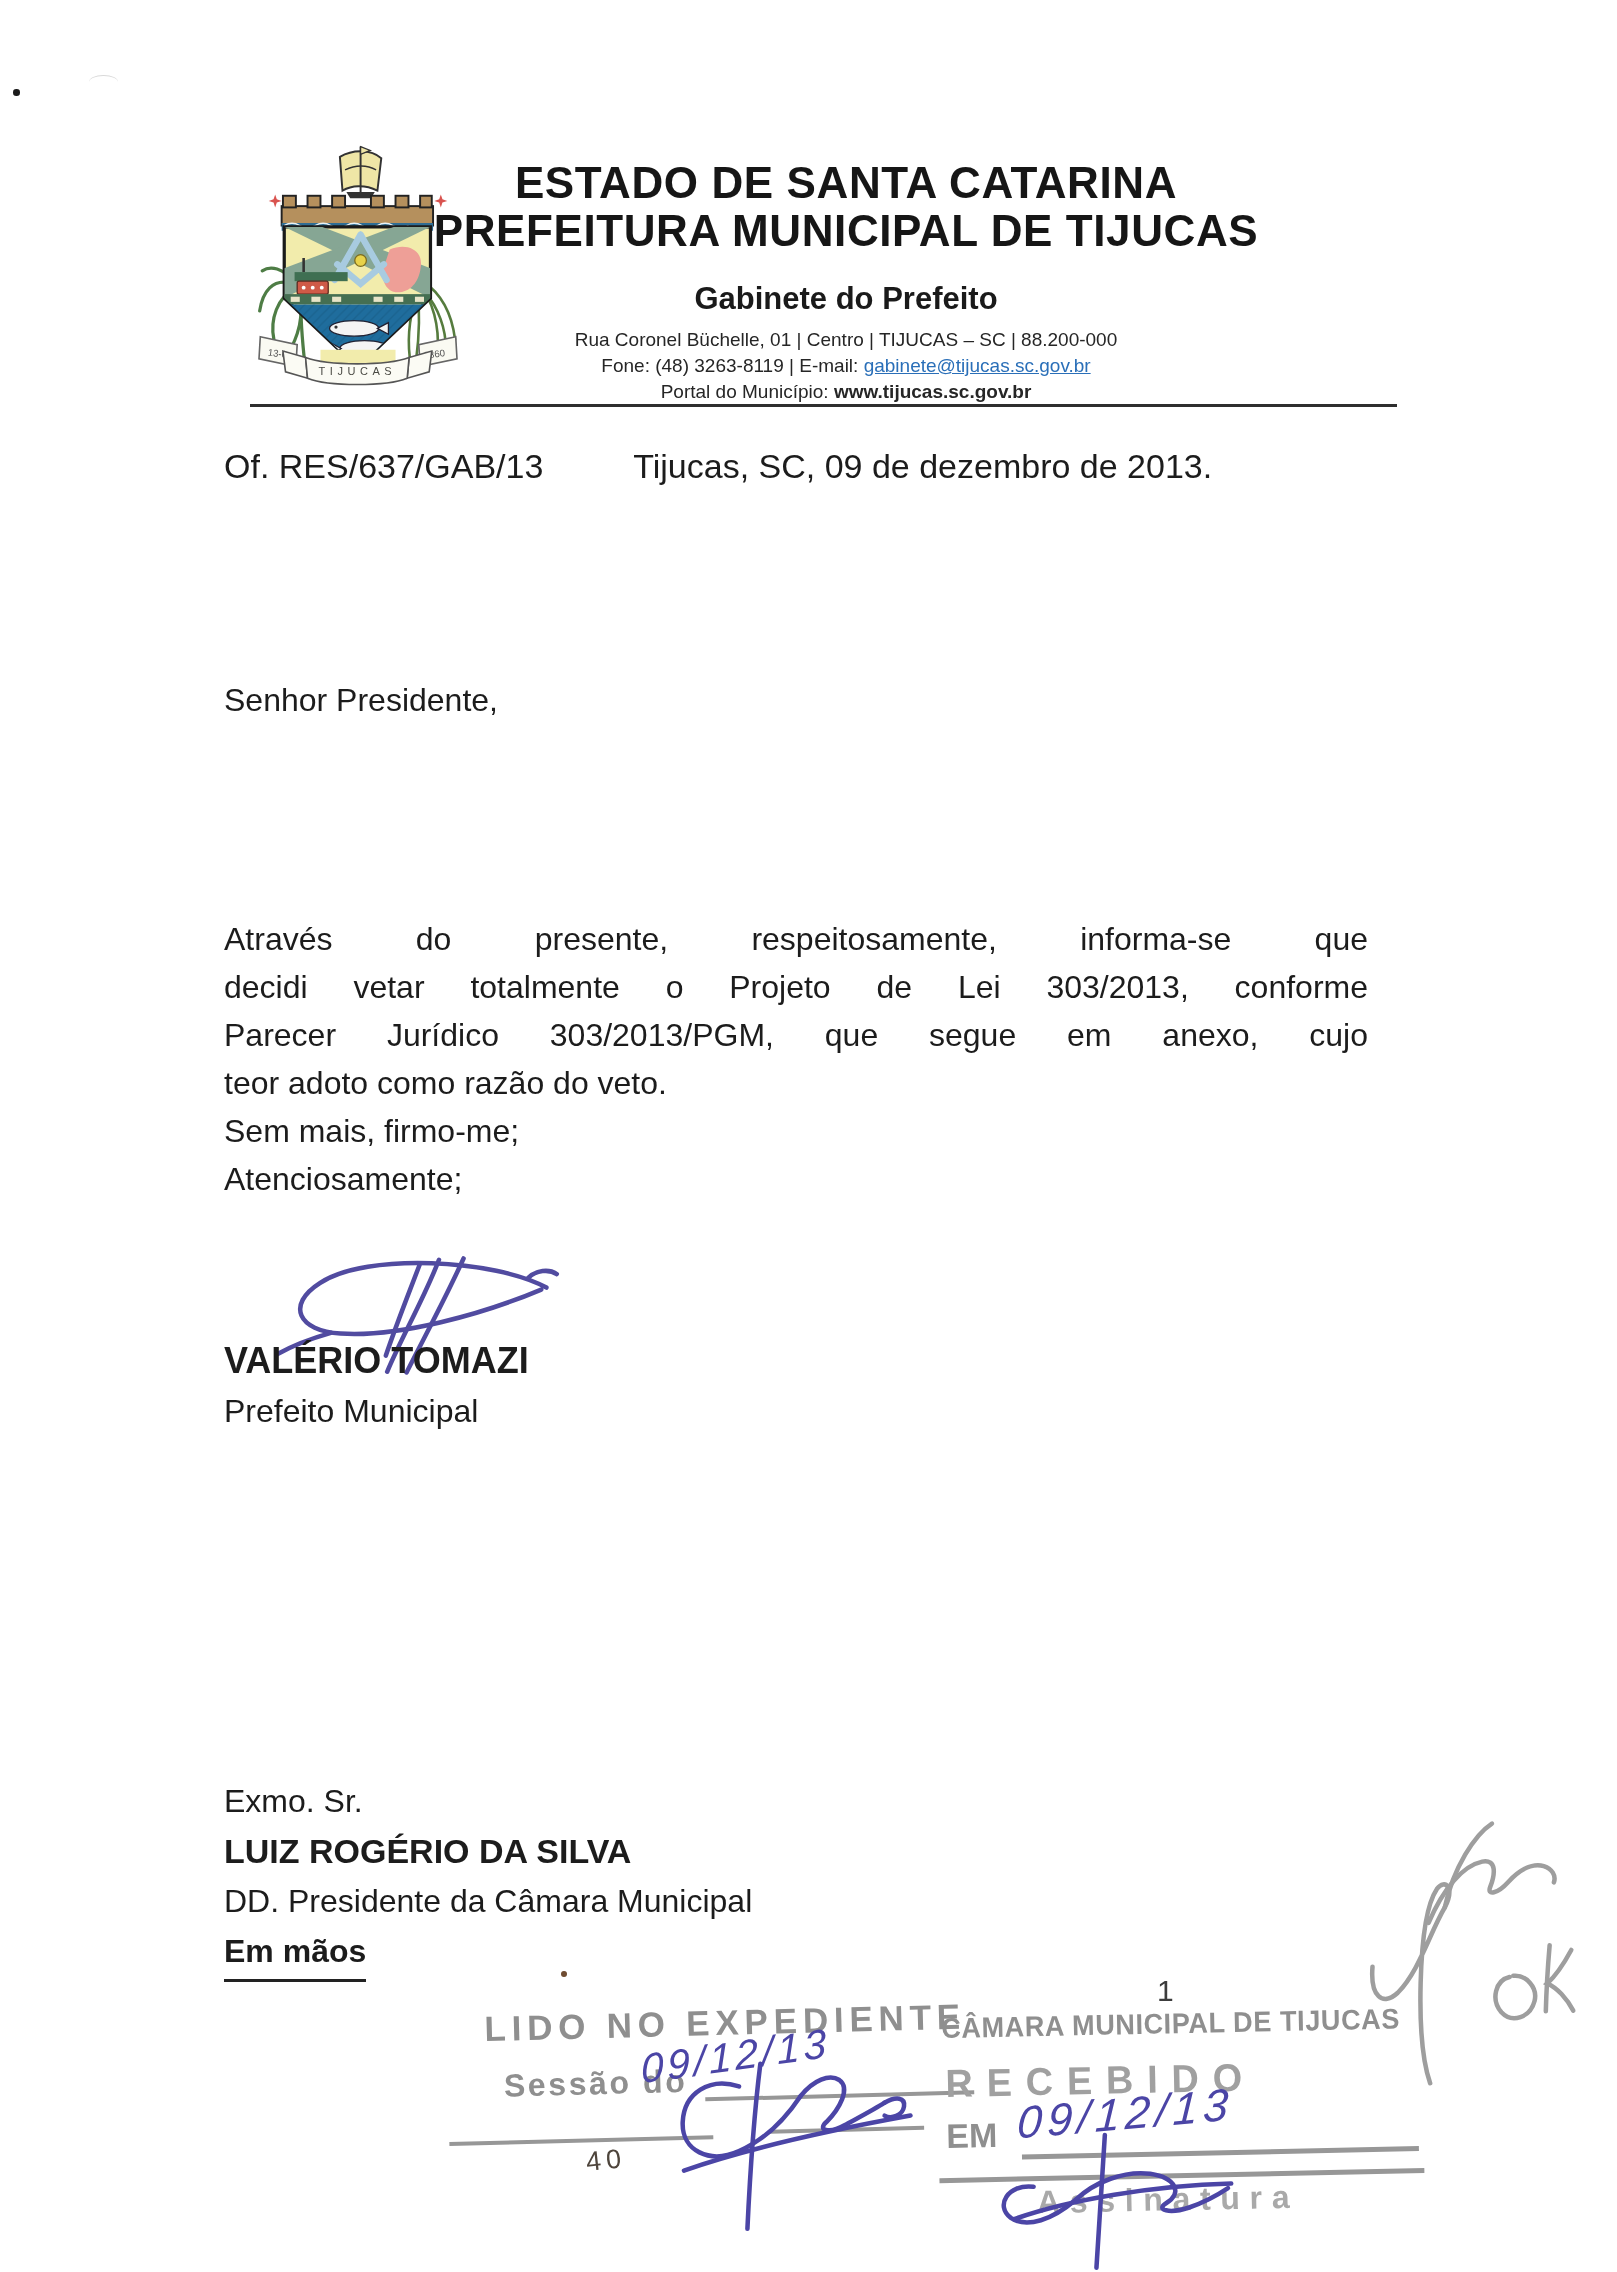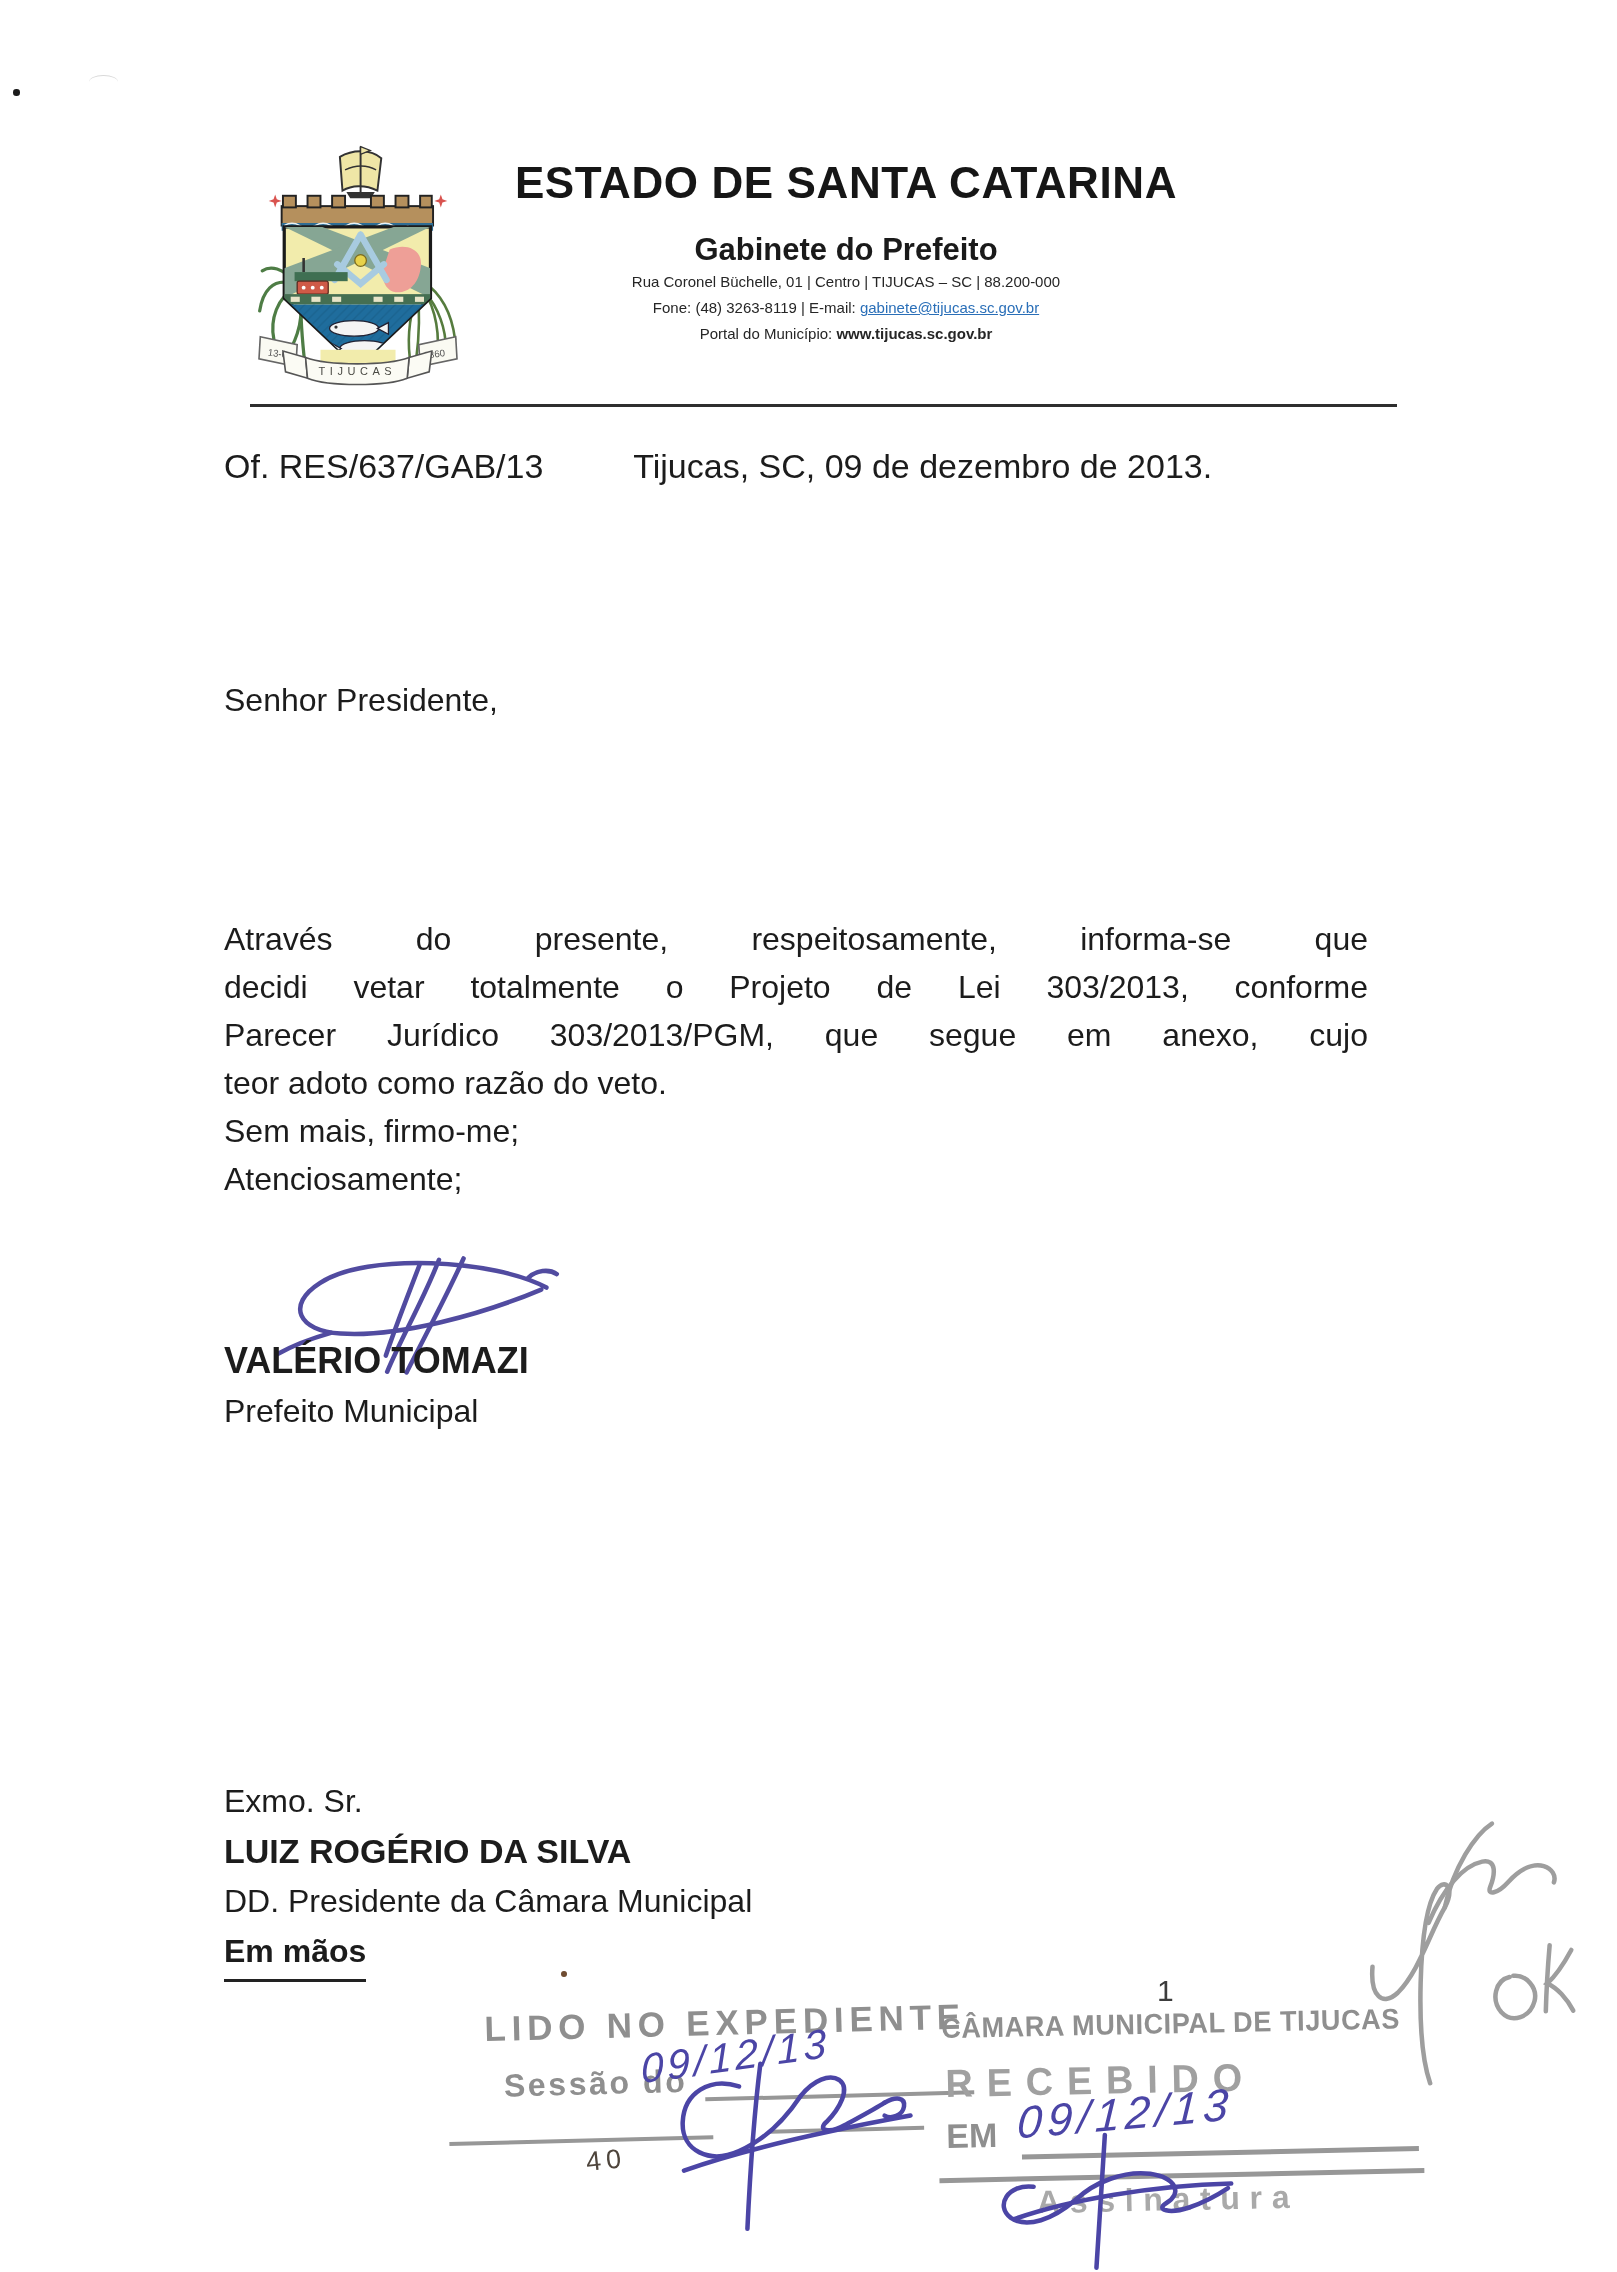--- a/index.html
+++ b/index.html
@@ -7,21 +7,21 @@
     position:relative;width:1617px;height:2273px;background:#ffffff;
     font-family:"Liberation Sans",sans-serif;color:#1c1c1c;overflow:hidden;
     margin:0 auto;
   }
   .abs{position:absolute;}
   
   .hdr-text{position:absolute;left:428px;top:159px;width:836px;text-align:center;}
   .t-state{font-size:44px;font-weight:bold;line-height:47px;letter-spacing:0.6px;color:#161616;}
   .t-muni{font-size:44px;font-weight:bold;line-height:49px;letter-spacing:0.6px;color:#161616;}
   .t-office{font-size:31px;font-weight:bold;margin-top:26px;color:#1a1a1a;}
-  .addr{font-size:15px;line-height:26px;margin-top:1px;color:#262626;}
+  .addr{font-size:19px;line-height:26px;margin-top:10px;color:#262626;}
   .email-link{color:#2a6fb8;text-decoration:underline;}
   .portal-url{font-weight:bold;}
   .divider{position:absolute;left:250px;top:404px;width:1147px;height:2.6px;background:#2e2e2e;}
   
   .refrow{position:absolute;left:224px;top:447px;font-size:34px;white-space:nowrap;}
   .refrow .ref{margin-right:81px;}
   .salutation{position:absolute;left:224px;top:682px;font-size:32px;}
   .bodyblock{position:absolute;left:224px;top:915px;width:1144px;font-size:32px;line-height:48px;}
   .just{text-align:justify;text-align-last:justify;}
   .signer-name{position:absolute;left:224px;top:1340px;font-size:36px;font-weight:bold;}
@@ -163,20 +163,21 @@
     <g stroke="#555" stroke-width="2.5" fill="#fbfbf4">
       <path d="M75 330 L 40 320 L 44 352 L 78 362 Z"></path>
       <path d="M235 330 L 270 320 L 266 352 L 232 362 Z"></path>
       <path d="M75 330 C 110 343 200 343 235 330 L 232 362 C 200 375 110 375 78 362 Z"></path>
     </g>
     <text x="155" y="357" font-size="17" letter-spacing="7" fill="#4a4a44" text-anchor="middle">TIJUCAS</text>
   </svg>
 
   <div class="hdr-text">
     <div class="t-state">ESTADO DE SANTA CATARINA</div>
+    <div class="t-muni">PREFEITURA MUNICIPAL DE TIJUCAS</div>
     <div class="t-office">Gabinete do Prefeito</div>
     <div class="addr">
       <div>Rua Coronel Büchelle, 01 | Centro | TIJUCAS – SC | 88.200-000</div>
       <div>
         <span>Fone: (48) 3263-8119 | E-mail: </span><span class="email-link">gabinete@tijucas.sc.gov.br</span>
       </div>
       <div>
         <span>Portal do Município: </span><span class="portal-url">www.tijucas.sc.gov.br</span>
       </div>
     </div>

